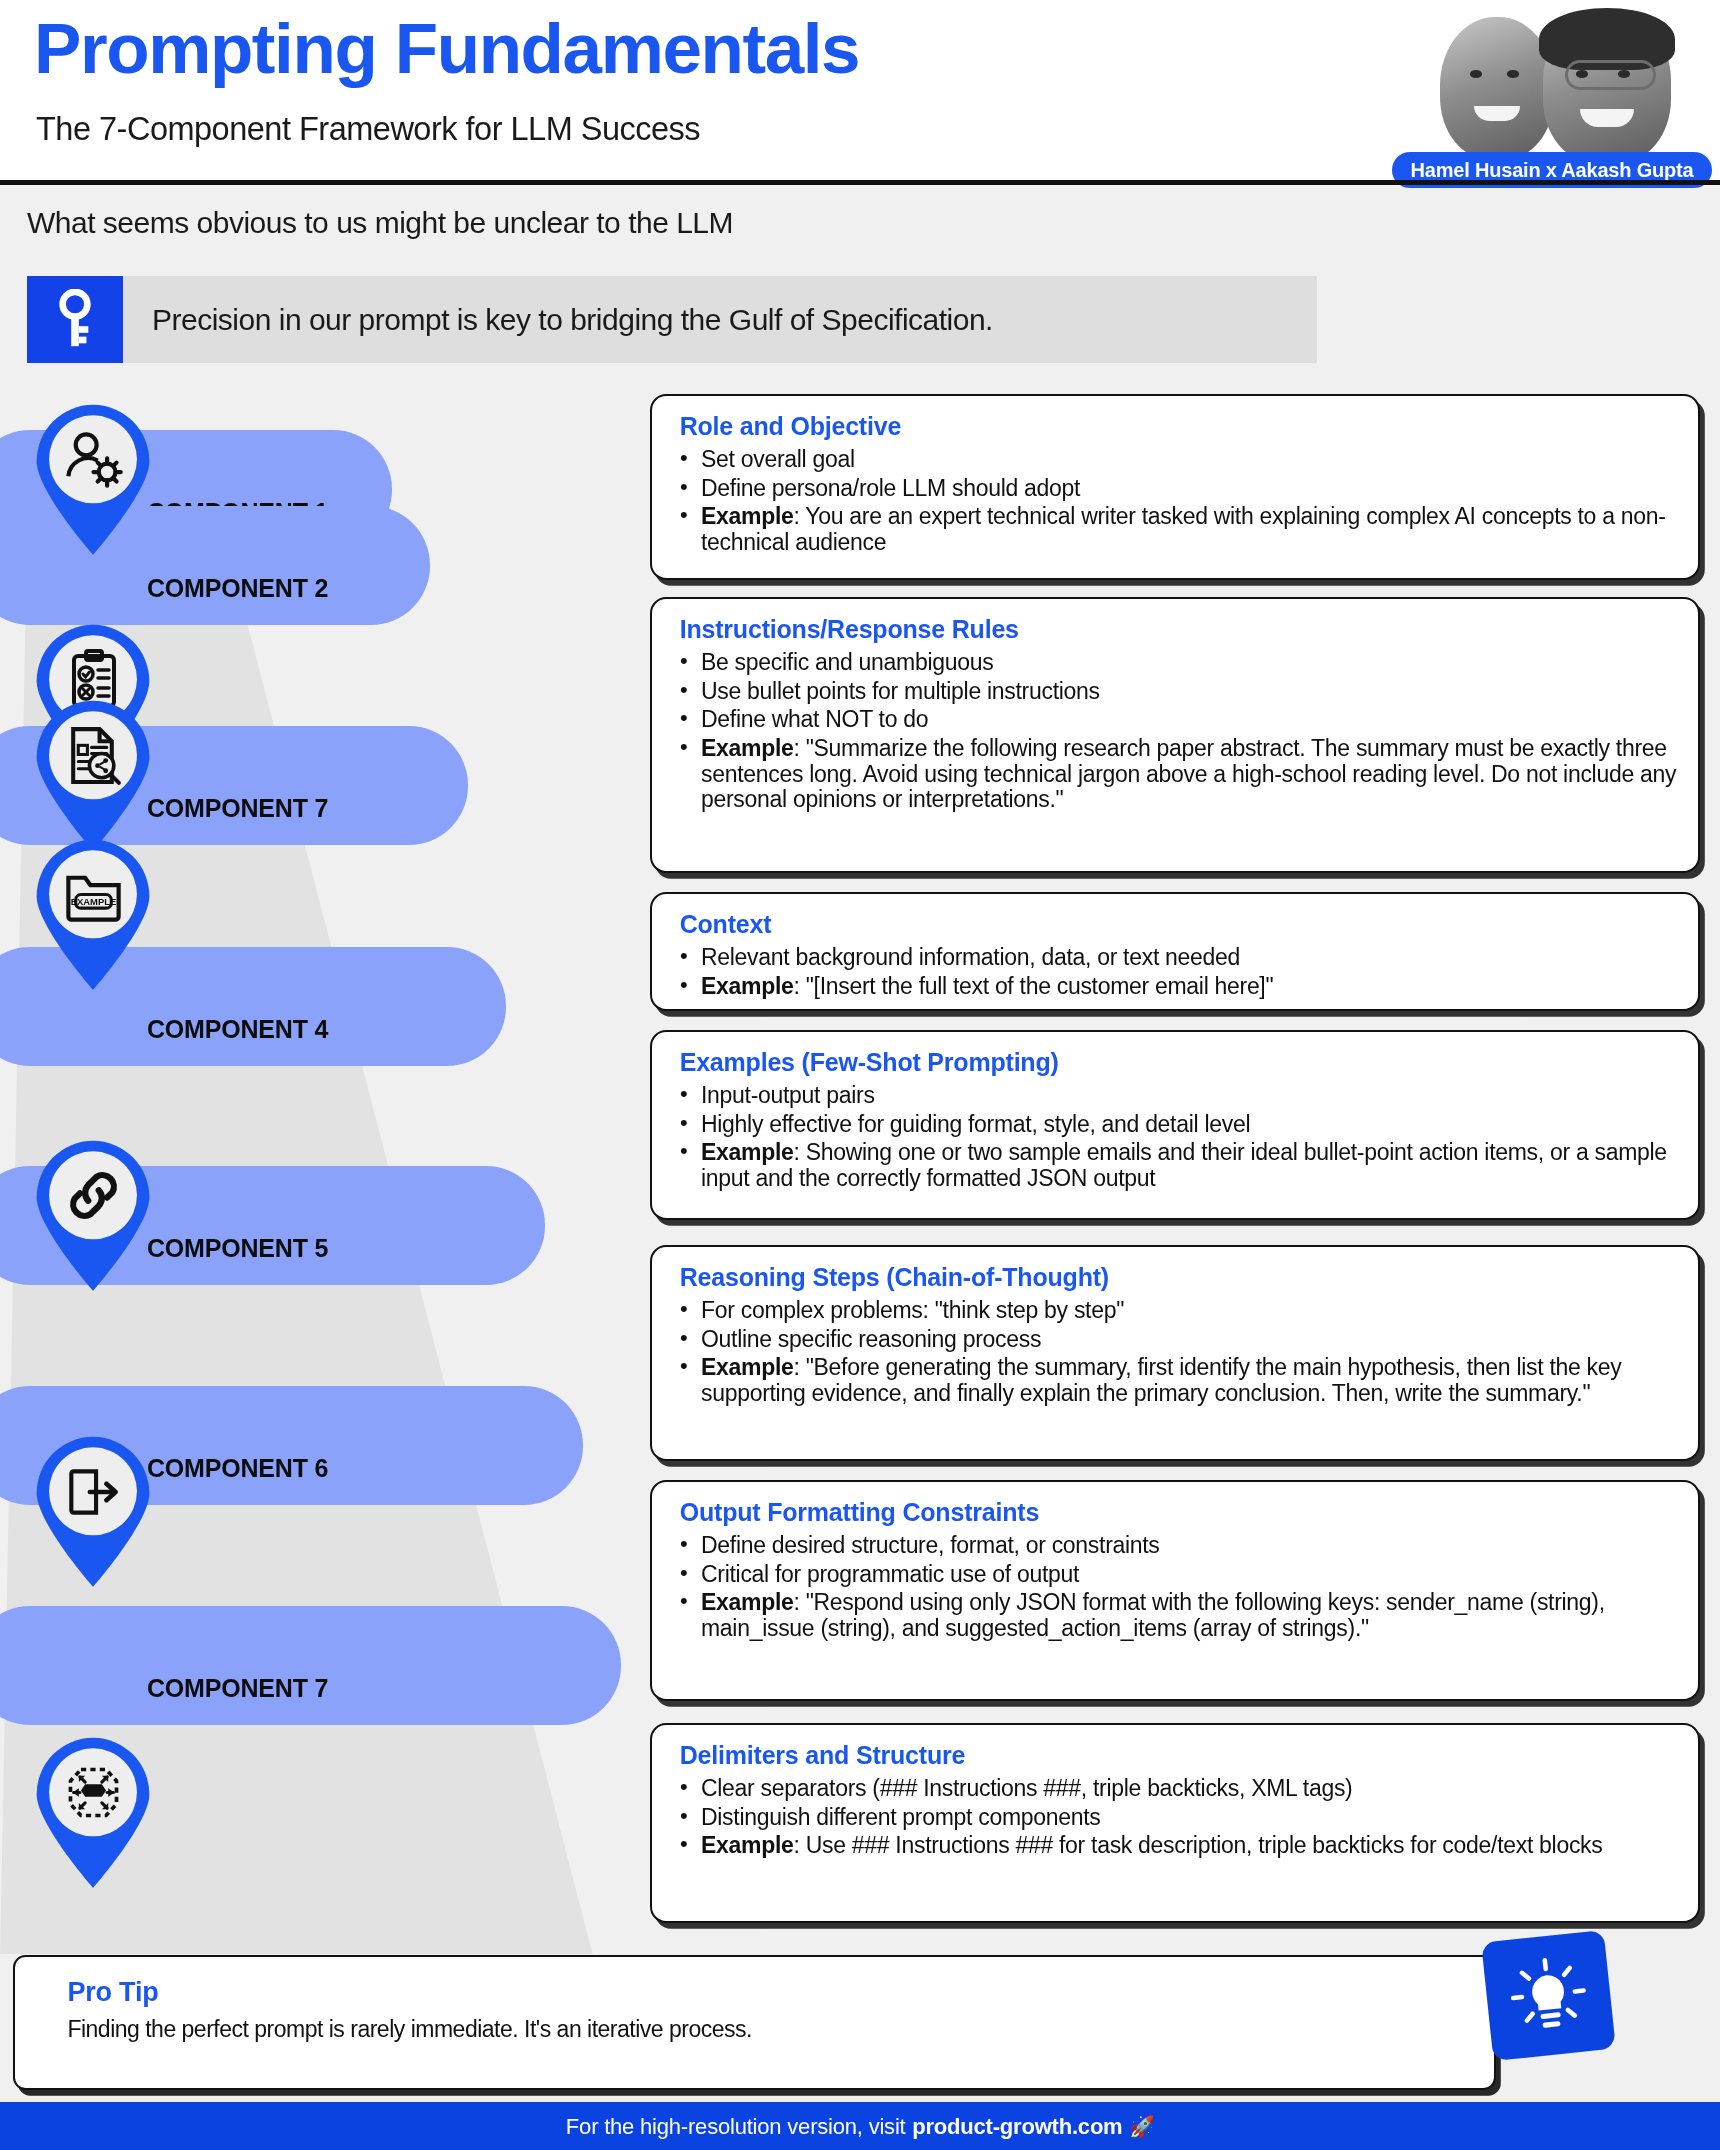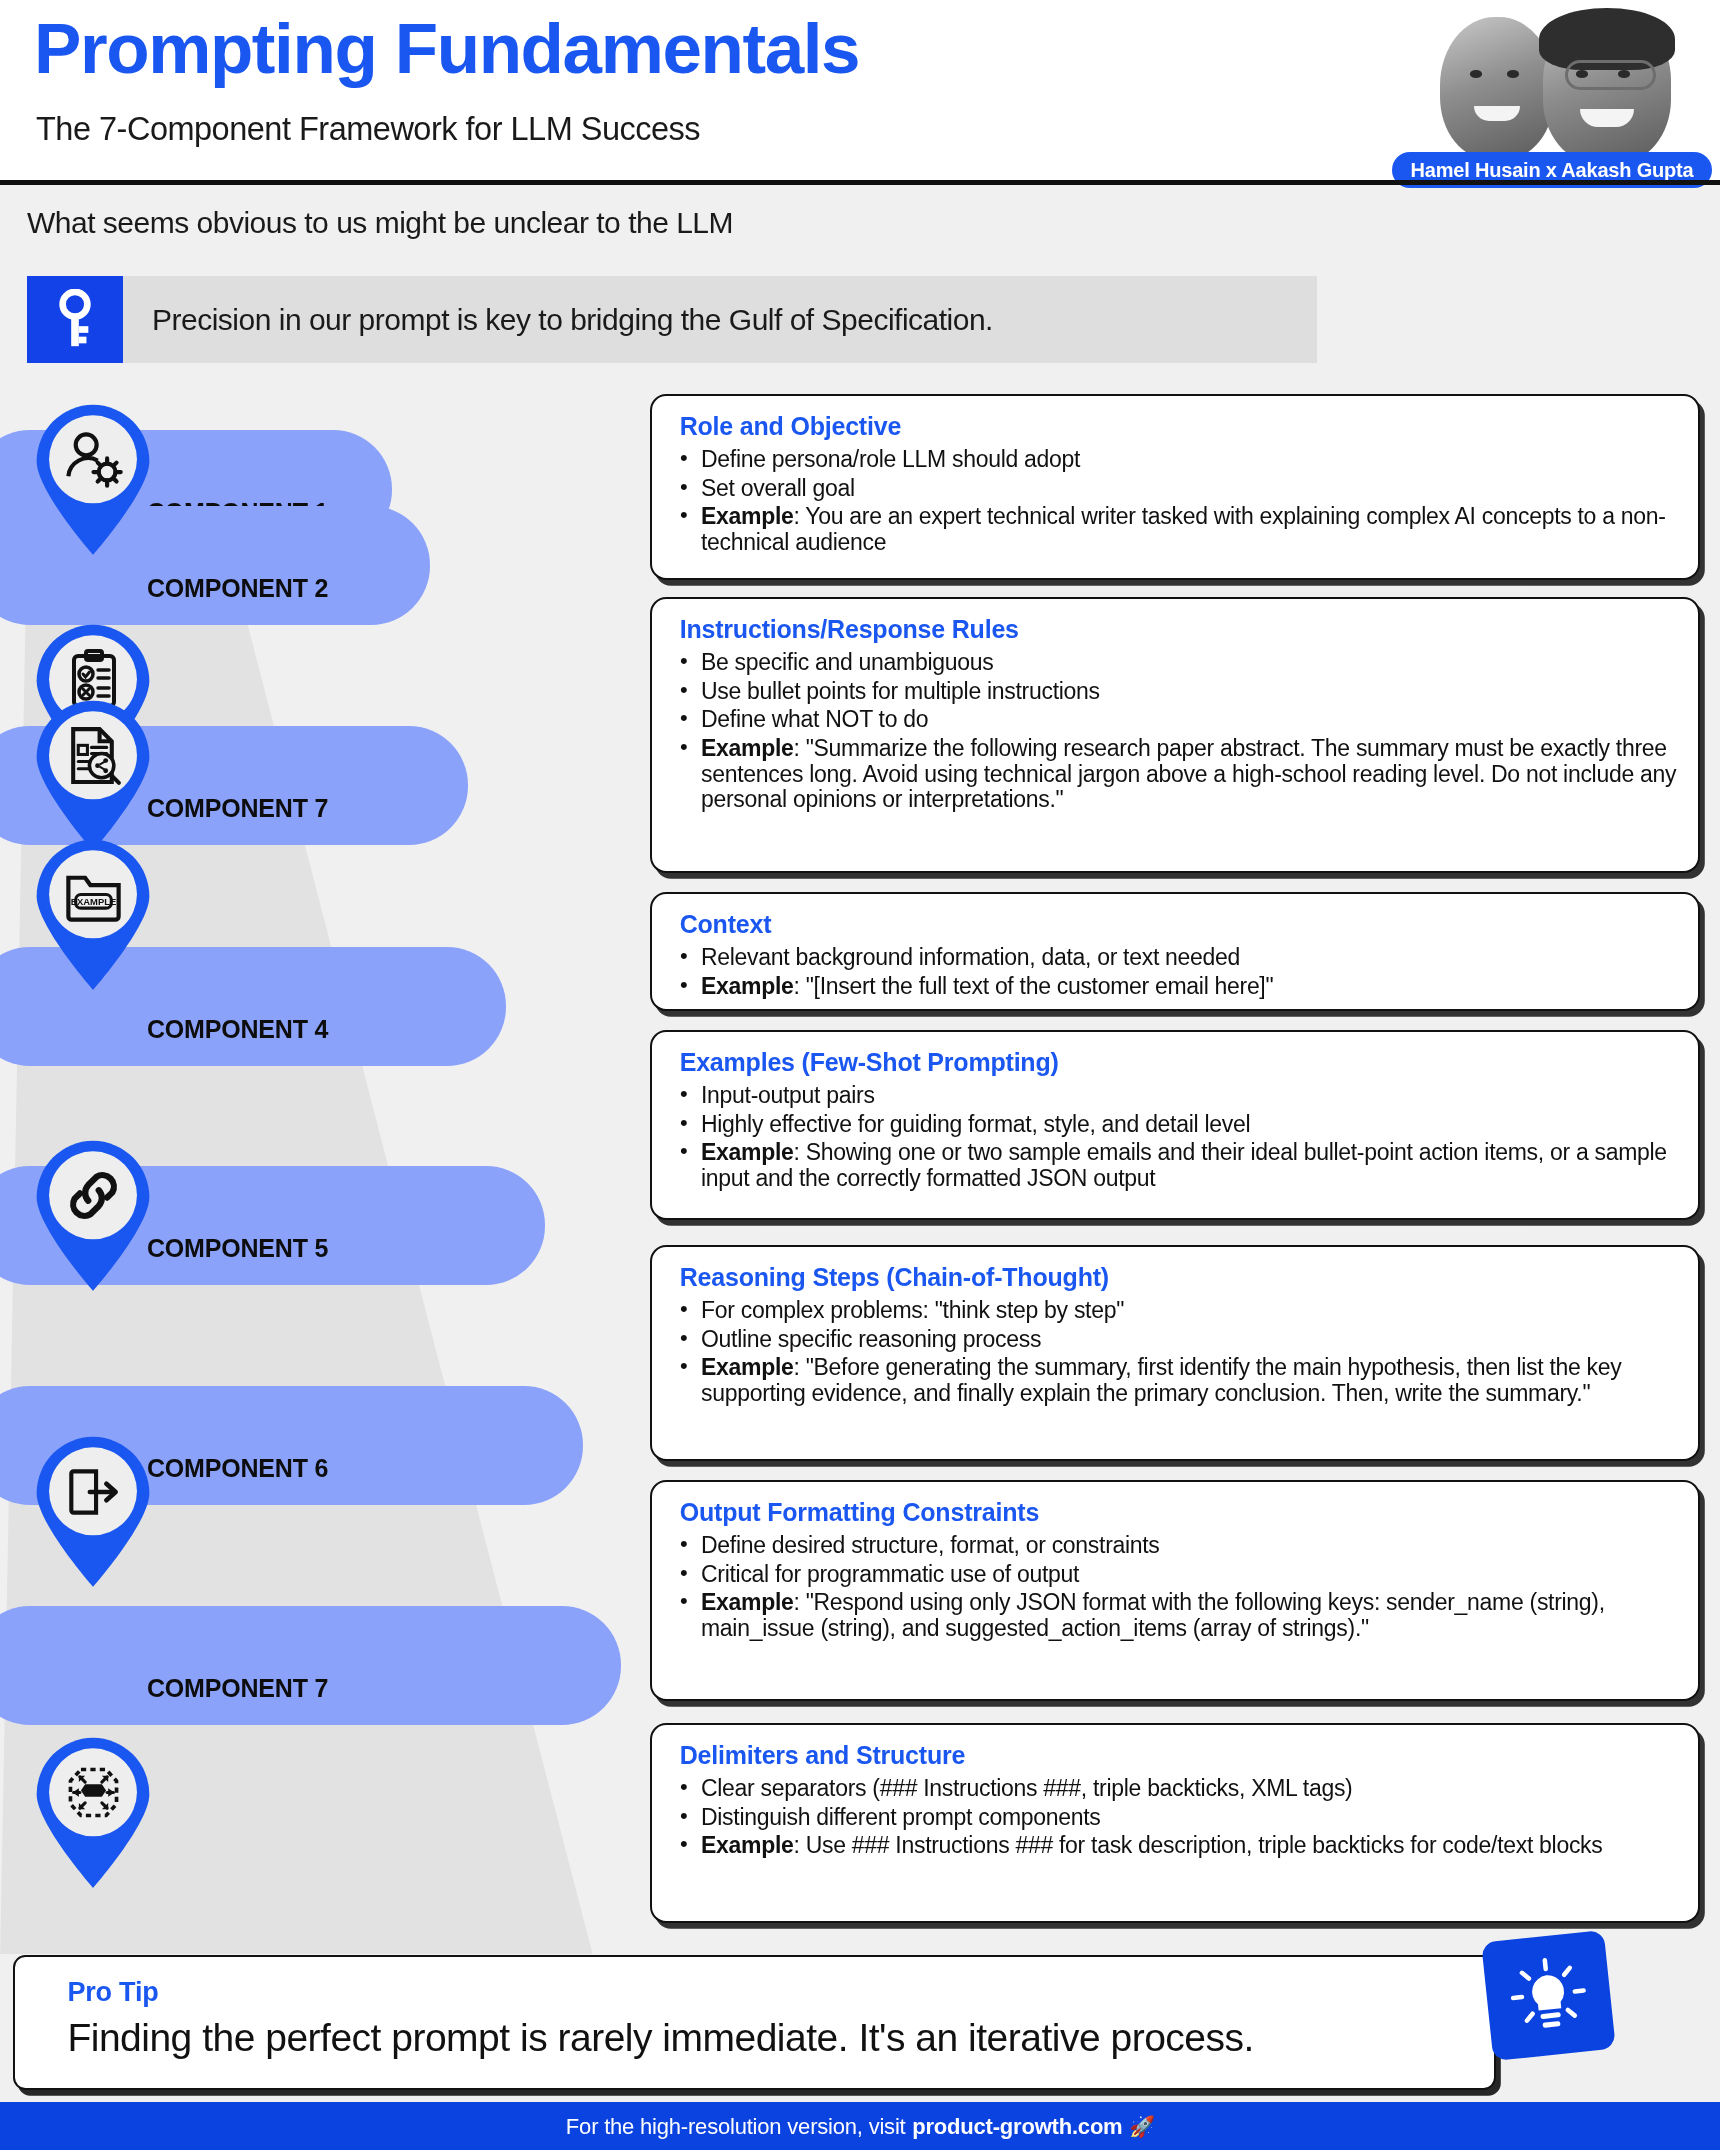--- a/index.html
+++ b/index.html
@@ -140,21 +140,21 @@
     background: #ffffff; border: 2.9px solid #111111; border-radius: 12.4px;
     box-shadow: 4.8px 5.7px 0 rgba(17,17,17,0.9);
     z-index: 3;
   }
   .protip-title {
     position: absolute; left: 52px; top: 20px;
     font-size: 27px; font-weight: 700; color: #1a56f0; letter-spacing: -0.2px;
   }
   .protip-text {
     position: absolute; left: 52px; top: 59px;
-    font-size: 39px; color: #111111; letter-spacing: -0.5px;
+    font-size: 23px; color: #111111; letter-spacing: -0.5px;
   }
   .bulb-badge {
     position: absolute; left: 1487px; top: 1936px;
     width: 123px; height: 119px; background: #0b43e0;
     border-radius: 14.3px; transform: rotate(-6deg);
     display: flex; align-items: center; justify-content: center;
     z-index: 5;
   }
 
   
@@ -381,22 +381,22 @@
       </svg>
     </span>
   </div>
 </div>
 
 <div class="cards">
 
   <div class="card" style="top:394px; height:186px;">
     <div class="card-title">Role and Objective</div>
     <ul>
+      <li><span>Set overall goal</span></li>
       <li><span>Define persona/role LLM should adopt</span></li>
-      <li><span>Set overall goal</span></li>
       <li><b>Example</b><span>: You are an expert technical writer tasked with explaining complex AI concepts to a non-technical audience</span></li>
     </ul>
   </div>
 
   <div class="card" style="top:597px; height:276px;">
     <div class="card-title">Instructions/Response Rules</div>
     <ul>
       <li><span>Be specific and unambiguous</span></li>
       <li><span>Use bullet points for multiple instructions</span></li>
       <li><span>Define what NOT to do</span></li>

